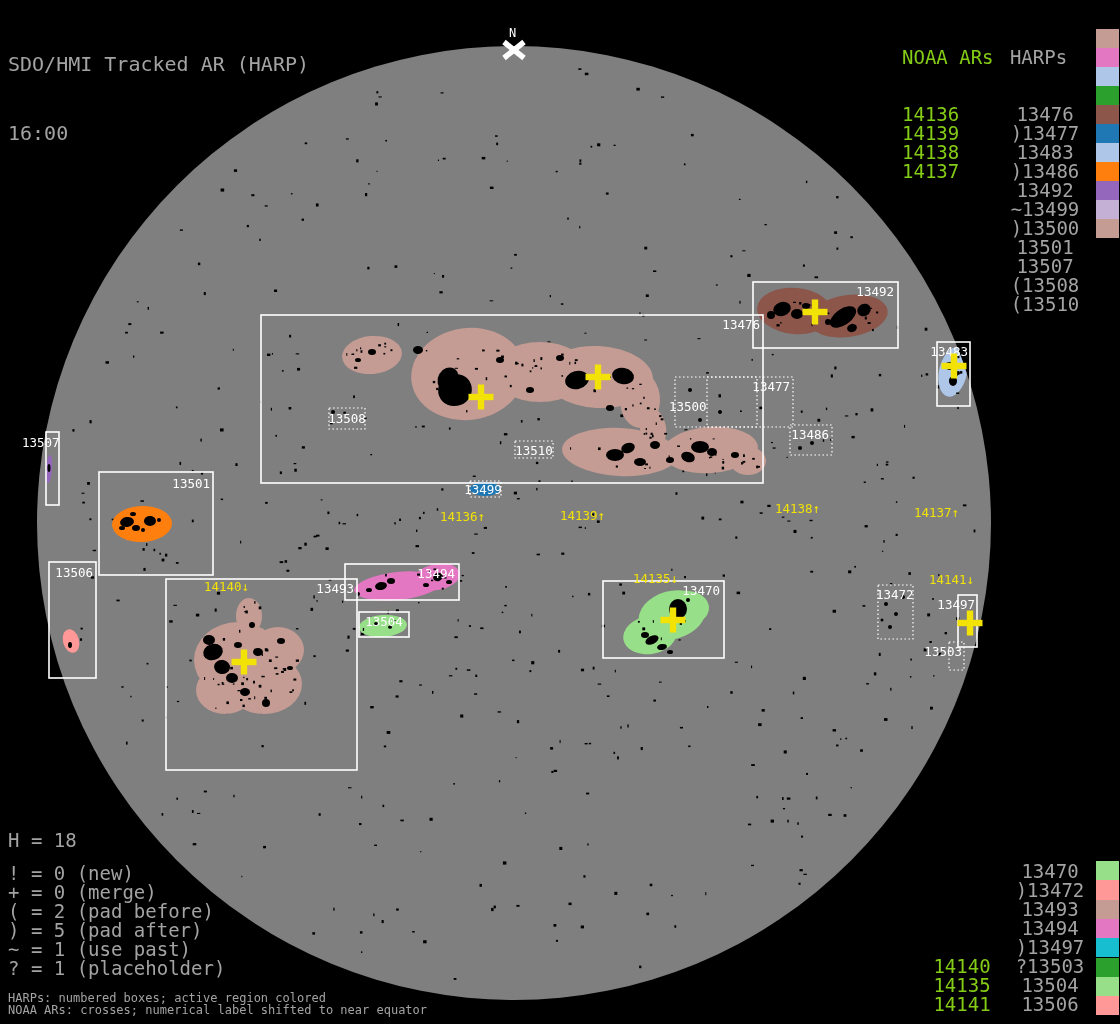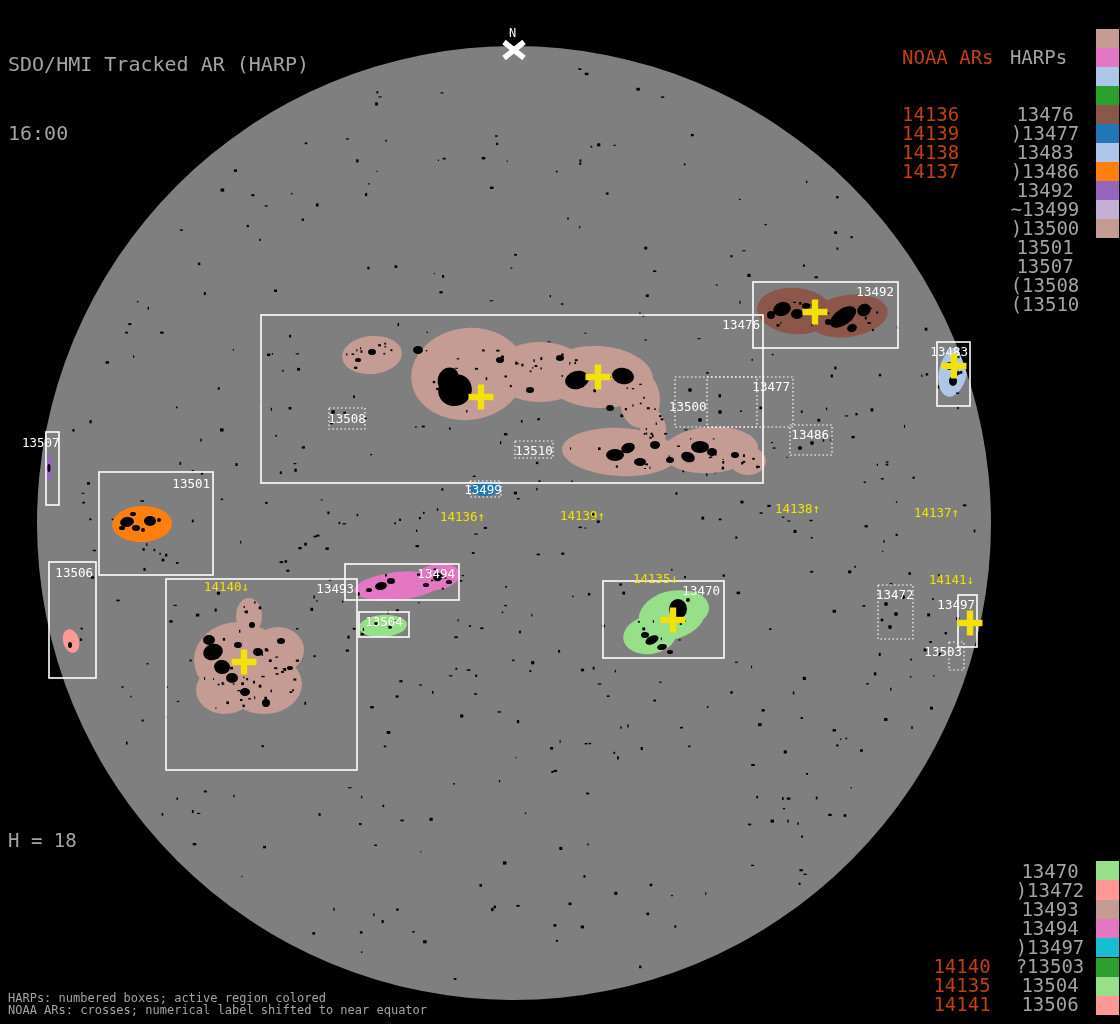--- a/index.html
+++ b/index.html
@@ -1,21 +1,21 @@
 <!DOCTYPE html>
 <html><head>
 <meta charset="utf-8">
 <style>
   html,body{margin:0;padding:0;background:#000;}
   #stage{position:relative;width:1120px;height:1024px;background:#000;overflow:hidden;}
   .mono{font-family:"DejaVu Sans Mono",monospace;color:#a3a3a3;white-space:pre;}
   .abs{position:absolute;}
   #title-block{left:8px;top:7px;font-size:20px;line-height:23px;}
   .leg19{font-size:19px;line-height:19px;}
-  .yellow{color:#c2410c;}
+  .yellow{color:#84cc16;}
   .alignR{text-align:center;}
   #tr-noaa-col{left:902px;top:10px;width:95px;}
   #tr-harp-col{left:1000px;top:10px;width:90px;}
   #tr-harp-col .hdr{padding-right:13px;}
   #br-harp-col{left:1010px;top:862px;width:80px;}
   #br-noaa-col{left:933px;top:862px;width:58px;}
   #bl-h{left:8px;top:831px;}
   #bl-stats{left:8px;top:864px;}
   .foot{font-size:12px;line-height:12px;}
   #foot1{left:8px;top:992px;}
@@ -937,20 +937,21 @@
   <div>14136</div><div>14139</div><div>14138</div><div>14137</div></div>
 
   <div id="tr-harp-col" class="mono abs leg19 alignR">
     <div class="hdr">HARPs</div>
   <div>13476</div><div>)13477</div><div>13483</div><div>)13486</div><div>13492</div><div>~13499</div><div>)13500</div><div>13501</div><div>13507</div><div>(13508</div><div>(13510</div></div>
 
   <div id="br-harp-col" class="mono abs leg19 alignR"><div>13470</div><div>)13472</div><div>13493</div><div>13494</div><div>)13497</div><div>?13503</div><div>13504</div><div>13506</div></div>
   <div id="br-noaa-col" class="mono abs leg19 alignR yellow"><div>&nbsp;</div><div>&nbsp;</div><div>&nbsp;</div><div>&nbsp;</div><div>&nbsp;</div><div>14140</div><div>14135</div><div>14141</div></div>
 
   <div id="bl-h" class="mono abs leg19">H = 18</div>
+  <div id="bl-stats" class="mono abs leg19"><div>! = 0 (new)</div><div>+ = 0 (merge)</div><div>( = 2 (pad before)</div><div>) = 5 (pad after)</div><div>~ = 1 (use past)</div><div>? = 1 (placeholder)</div></div>
 
   <div id="foot1" class="mono abs foot">HARPs: numbered boxes; active region colored</div>
   <div id="foot2" class="mono abs foot">NOAA ARs: crosses; numerical label shifted to near equator</div>
 
 <div class="swatch" style="top: 28.5px; background: rgb(196, 156, 148);"></div>
     <div class="swatch" style="top: 47.5px; background: rgb(227, 119, 194);"></div>
     <div class="swatch" style="top: 66.5px; background: rgb(174, 199, 232);"></div>
     <div class="swatch" style="top: 85.5px; background: rgb(44, 160, 44);"></div>
     <div class="swatch" style="top: 104.5px; background: rgb(140, 86, 75);"></div>
     <div class="swatch" style="top: 123.5px; background: rgb(31, 119, 180);"></div>

